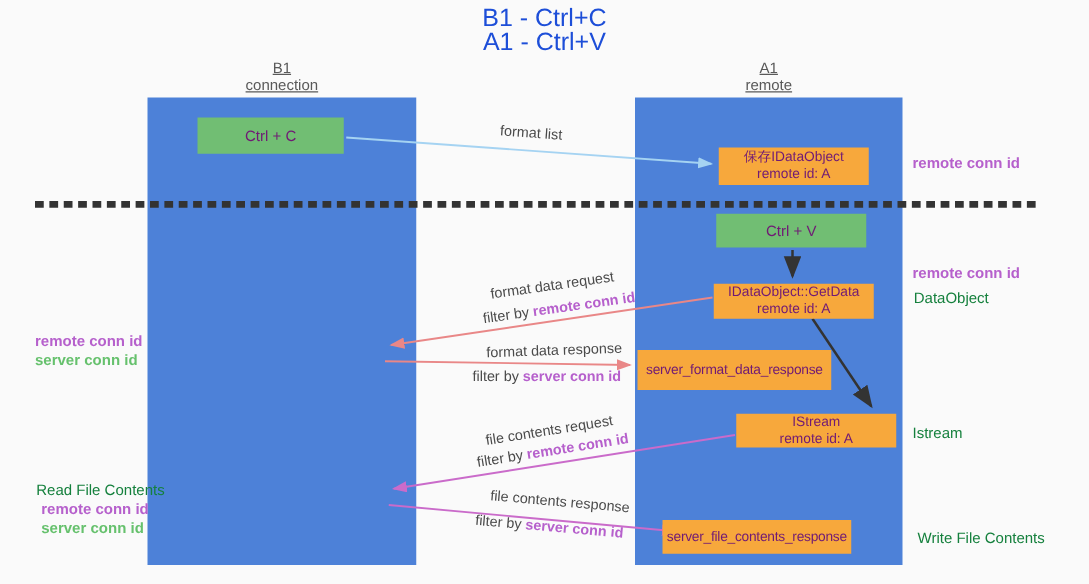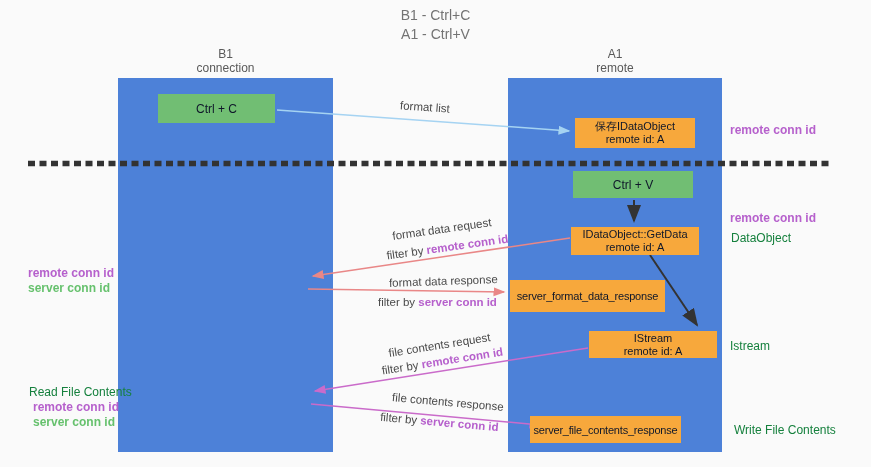--- a/index.html
+++ b/index.html
@@ -1,32 +1,32 @@
 <!DOCTYPE html>
 <html style="--bg: #fafafa; --lane-blue: #4d81d8; --node-green: #71be73; --node-orange: #f7a83c; --purple: #b660cc; --green-label: #66c16d; --arrow-blue: #a5d3f2; --arrow-black: #333333; --arrow-salmon: #e98787; --arrow-magenta: #ca6bca;"><head>
 <meta charset="utf-8">
 <style>
   html,body { margin:0; padding:0; }
   body { font-family: "Liberation Sans", sans-serif; background:#fafafa; }
   #canvas { position:relative; width:871px; height:467px; background:var(--bg,#fafafa); overflow:hidden; }
 
   .title { position:absolute; left:0; top:6px; width:871px; text-align:center;
-           font-size:14px; line-height:19px; color:#737373; }
+           font-size:20px; line-height:19px; color:#1d4ed8; }
 
   .lane { position:absolute; top:78px; height:374px; background:var(--lane-blue,#4d81d8); z-index:1; }
   #lane-left  { left:118px; width:215px; }
   #lane-right { left:508px; width:214px; }
 
   .lane-header { position:absolute; top:47px; text-align:center; font-size:12px;
-                 line-height:14px; color:#595959; z-index:2; }
+                 line-height:14px; color:#595959; z-index:2;text-decoration:underline; }
   #lane-header-left  { left:118px; width:215px; }
   #lane-header-right { left:508px; width:214px; }
 
   .node { position:absolute; display:flex; flex-direction:column; align-items:center;
-          justify-content:center; color:#0f172a; text-align:center; z-index:4;
+          justify-content:center; color:#701a75; text-align:center; z-index:4;
           white-space:nowrap; }
   .node.green  { background:var(--node-green,#71be73); }
   .node.orange { background:var(--node-orange,#f7a83c); }
   .one-line { font-size:12px; }
   .two-line { font-size:11px; line-height:13px; }
   .small-label { font-size:11px; letter-spacing:-0.2px; }
 
   #node-ctrl-c   { left:158px; top:94px;  width:117px; height:29px; }
   #node-save     { left:575px; top:118px; width:120px; height:30px; }
   #node-ctrl-v   { left:573px; top:171px; width:120px; height:27px; }

